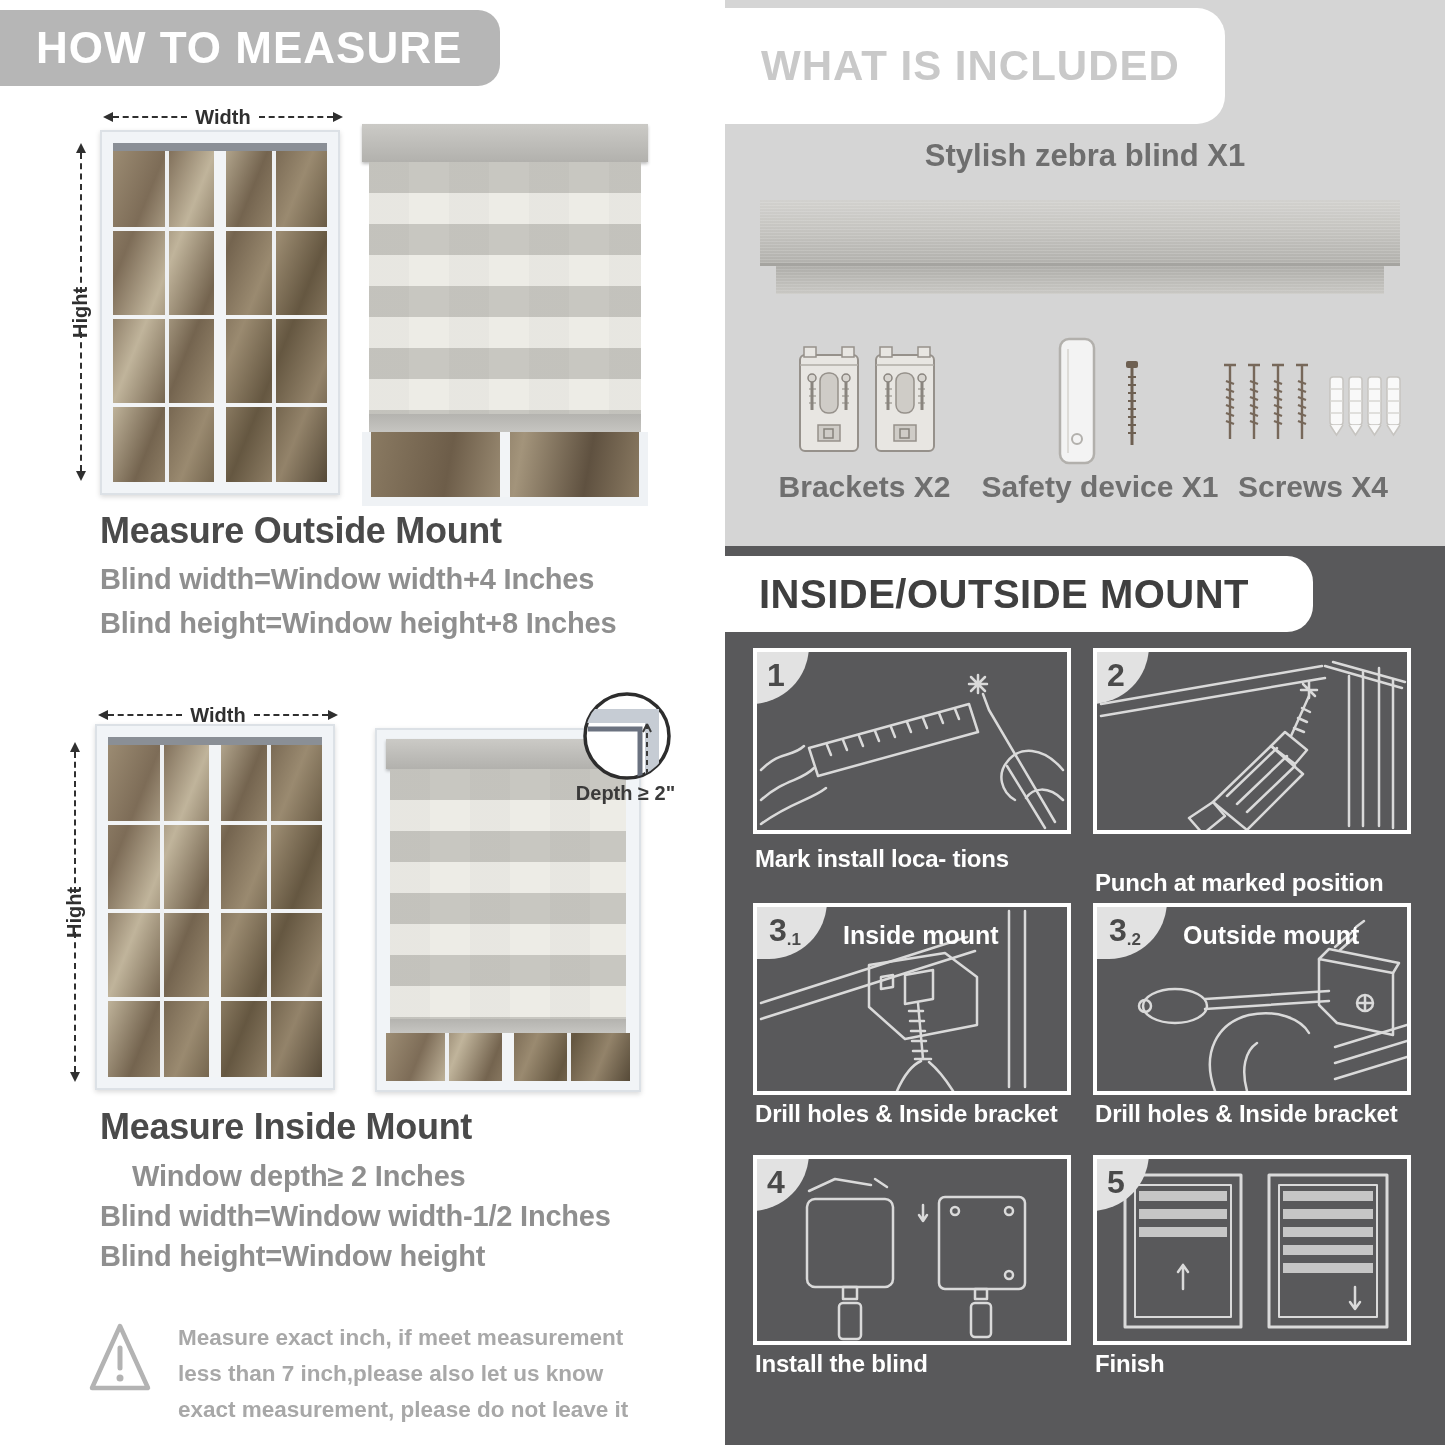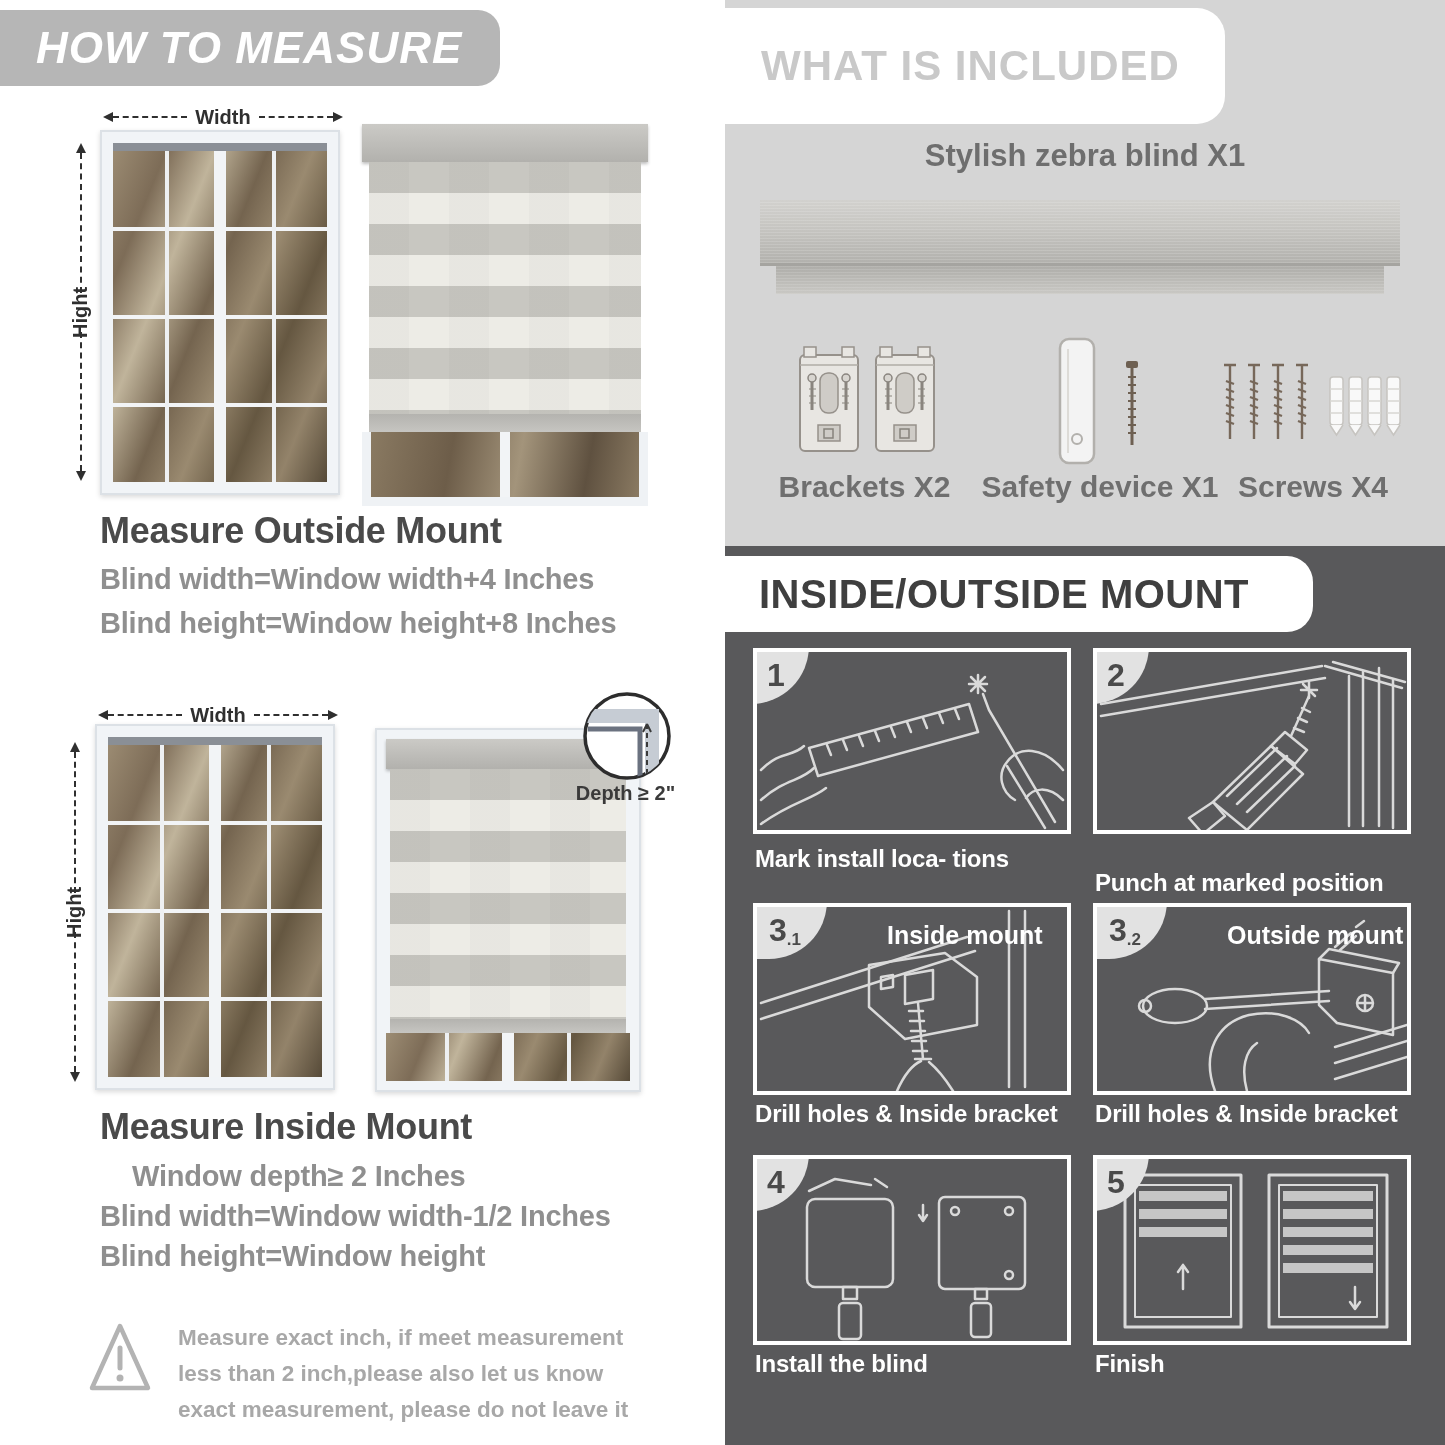--- a/index.html
+++ b/index.html
@@ -3,21 +3,21 @@
 <meta charset="utf-8">
 <style>
   html,body{margin:0;padding:0;background:#fff;}
   #page{position:relative;width:1445px;height:1445px;background:#ffffff;overflow:hidden;
         font-family:"Liberation Sans", sans-serif;}
   .abs{position:absolute;}
 
   
   .how-badge{left:0;top:10px;width:500px;height:76px;background:#b6b6b6;
     border-radius:0 22px 22px 0;color:#ffffff;font-size:44px;font-weight:bold;
-    line-height:76px;padding-left:36px;letter-spacing:1px;box-sizing:border-box;font-style:italic;}
+    line-height:76px;padding-left:36px;letter-spacing:1px;box-sizing:border-box;}
 
   .sec-title{font-size:36px;font-weight:bold;color:#4a4a4a;letter-spacing:-.3px;}
   .sec-line{font-size:29px;font-weight:bold;color:#8f8f8f;letter-spacing:-.2px;}
 
   
   .arrow-h{display:flex;align-items:center;height:22px;}
   .arrow-v{display:flex;flex-direction:column;align-items:center;width:22px;}
   .dash-h{flex:1;border-top:2px dashed #2f2f2f;height:0;}
   .dash-v{flex:1;border-left:2px dashed #2f2f2f;width:0;}
   .tri{width:0;height:0;}
@@ -87,21 +87,21 @@
     border-radius:0 26px 26px 0;color:#3f3f3f;font-size:40px;font-weight:bold;
     line-height:76px;padding-left:34px;letter-spacing:.5px;box-sizing:border-box;}
 
   .tile{border:4px solid #ffffff;box-sizing:border-box;overflow:hidden;}
   .tile svg{position:absolute;inset:0;width:100%;height:100%;}
   .stepnum{position:absolute;top:-6px;left:-6px;width:58px;height:58px;background:#e2e2e2;
     border-radius:0 0 60px 0;color:#4a4a4a;font-size:32px;font-weight:bold;
     display:flex;align-items:center;justify-content:center;padding-right:8px;box-sizing:border-box;}
   .stepnum.wide{width:76px;border-radius:0 0 58px 0;}
   .stepnum .sub{font-size:17px;font-weight:bold;align-self:flex-end;margin-bottom:9px;}
-  .steptitle{position:absolute;top:14px;left:86px;color:#ffffff;font-size:25px;font-weight:bold;margin-left:44px;}
+  .steptitle{position:absolute;top:14px;left:86px;color:#ffffff;font-size:25px;font-weight:bold;}
   .caption{font-size:24px;font-weight:bold;color:#ffffff;letter-spacing:-.2px;white-space:nowrap;}
 
   .lineart{stroke:#dadada;stroke-width:2.5;fill:none;stroke-linecap:round;stroke-linejoin:round;}
 </style>
 </head>
 <body>
 
 <div id="page">
 
   <div class="abs how-badge">HOW TO MEASURE</div>
@@ -185,21 +185,21 @@
   <div class="abs sec-title" style="left:100px;top:1106px;">Measure Inside Mount</div>
   <div class="abs sec-line" style="left:100px;top:1160px;margin-left:32px;">Window depth≥ 2 Inches</div>
   <div class="abs sec-line" style="left:100px;top:1200px;">Blind width=Window width-1/2 Inches</div>
   <div class="abs sec-line" style="left:100px;top:1240px;">Blind height=Window height</div>
 
   <svg class="abs" style="left:88px;top:1318px;" width="64" height="80" viewBox="0 0 64 80">
     <path d="M32,8 L60,70 L4,70 Z" fill="none" stroke="#b3b3b3" stroke-width="4.5" stroke-linejoin="round"></path>
     <line x1="32" y1="30" x2="32" y2="50" stroke="#b3b3b3" stroke-width="5" stroke-linecap="round"></line>
     <circle cx="32" cy="60" r="3.5" fill="#b3b3b3"></circle>
   </svg>
-  <div class="abs warn-text" style="left:178px;top:1320px;">Measure exact inch, if meet measurement less than 2 inch,please also let us know exact measurement, please do not leave it</div>
+  <div class="abs warn-text" style="left:178px;top:1320px;">Measure exact inch, if meet measurement less than 7 inch,please also let us know exact measurement, please do not leave it</div>
 
   <div class="abs included-panel"></div>
   <div class="abs included-badge">WHAT IS INCLUDED</div>
   <div class="abs product-label">Stylish zebra blind X1</div>
   <div class="abs headrail-main"></div>
   <div class="abs headrail-rail"></div>
 
   <div class="abs part" style="left:762px;width:205px;">
     <div class="icons">
       <svg width="150" height="120" viewBox="0 0 150 120">

